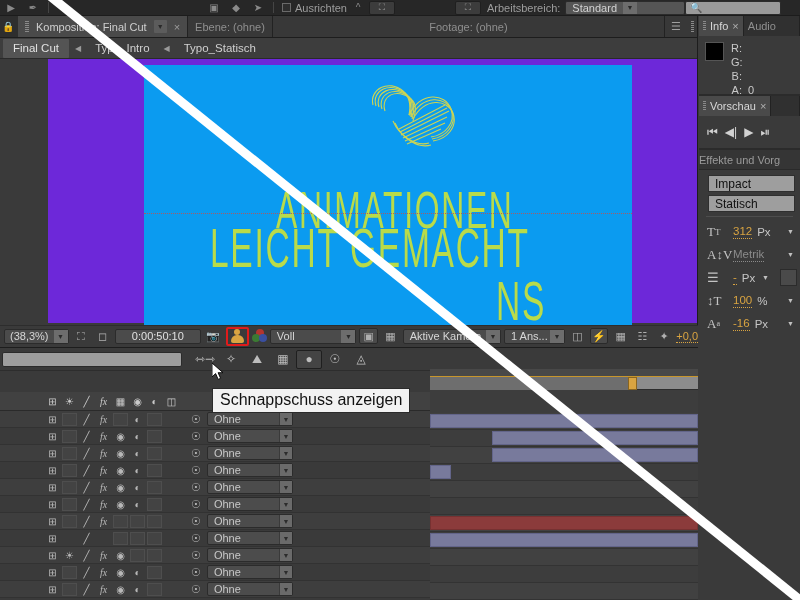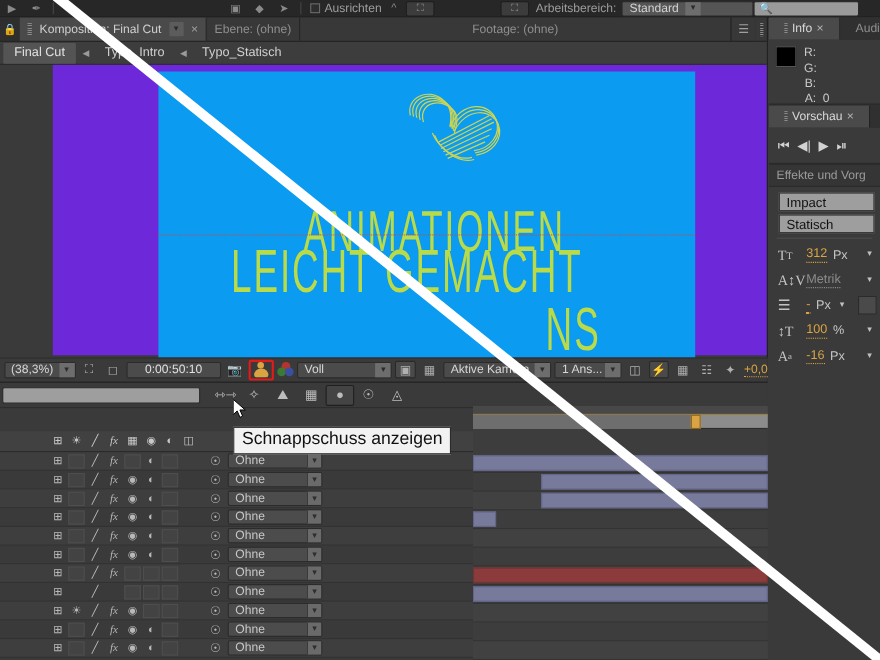--- a/index.html
+++ b/index.html
@@ -186,38 +186,38 @@
   }
 
   
   .right-col {
     position: absolute; left: 699px; top: 16px; width: 101px; height: 584px;
     background: #3a3a3a;
   }
   .mini-panel { background: #3a3a3a; border-bottom: 2px solid #2b2b2b; }
   .mini-tabbar { height: 20px; background: #2e2e2e; display: flex; align-items: stretch; }
   .mini-tab {
-    display: flex; align-items: center; gap: 4px; padding: 0 14px;
-    font-size: 11px; color: #8f8f8f; background: #303030; border-right: 1px solid #222; justify-content: center;
+    display: flex; align-items: center; gap: 4px; padding: 0 4px;
+    font-size: 11px; color: #8f8f8f; background: #303030; border-right: 1px solid #222;
   }
   .mini-tab.active { background: #4a4a4a; color: #d8d8d8; }
   .mini-tab .tdrag {
     width: 3px; height: 10px;
     background: repeating-linear-gradient(to bottom, #8a8a8a 0 1px, transparent 1px 2px);
   }
   .info-body { height: 58px; display: flex; padding: 6px 0 0 6px; gap: 7px; }
   .swatch { width: 19px; height: 19px; background: #000; border: 1px solid #555; }
   .info-rows { display: flex; flex-direction: column; gap: 1px; }
   .info-row { font-size: 11px; color: #c9c9c9; display: flex; gap: 6px; line-height: 13px; }
   .info-row b { font-weight: normal; width: 11px; text-align: right; }
   .prev-body { height: 32px; display: flex; align-items: center; gap: 7px; padding-left: 8px; }
   .prev-btn { color: #d2d2d2; font-size: 12px; }
   .eff-header {
     height: 20px; background: #353535; display: flex; align-items: center;
-    padding-left: 7px; color: #9a9a9a; font-size: 11px; border-bottom: 1px solid #2a2a2a;
+    color: #9a9a9a; font-size: 11px; border-bottom: 1px solid #2a2a2a;
   }
 
   
   .char-panel { padding: 3px 0 0 0; }
   .char-field {
     margin: 2px 5px 3px 9px; height: 17px; background: #9e9e9e; border: 1px solid #2f2f2f;
     display: flex; align-items: center; padding-left: 6px; color: #111; font-size: 12px;
   }
   .char-divider { height: 1px; background: #4d4d4d; margin: 4px 7px 3px; }
   .char-row {

